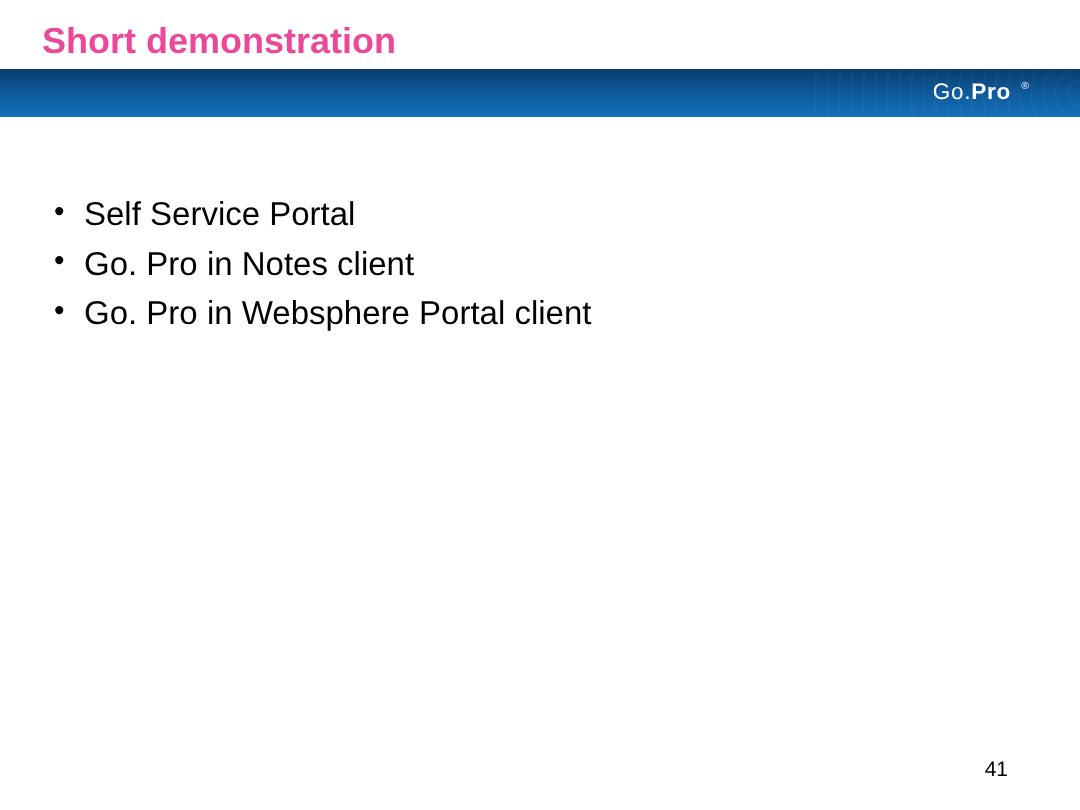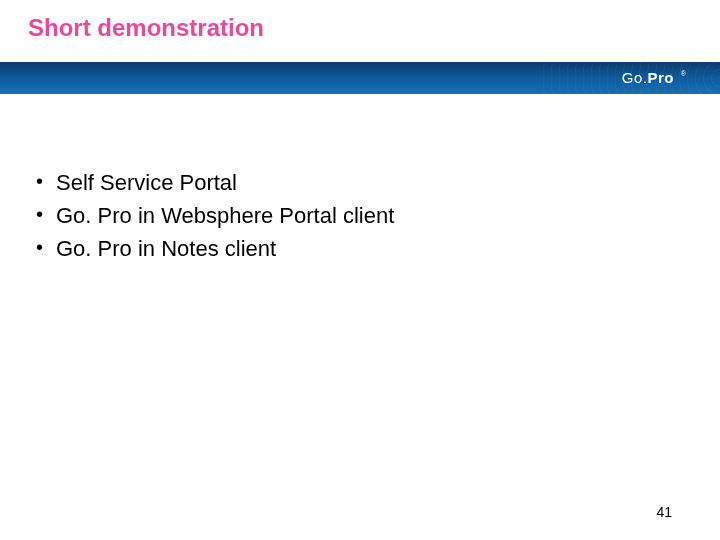--- a/index.html
+++ b/index.html
@@ -17,21 +17,21 @@
     }
     .title-area {
       padding: 14px 0 0 28px;
     }
     .slide-title {
       font-size: 24px;
       font-weight: bold;
       color: #ec4899;
     }
     .header-bar {
-      margin-top: 20px;
+      margin-top: 4px;
       height: 32px;
       background: linear-gradient(to bottom, #0a3d6b 0%, #0e5a9c 50%, #1470b8 100%);
       position: relative;
       overflow: hidden;
     }
     .header-bar::before {
       content: "";
       position: absolute;
       right: 0;
       top: 0;
@@ -54,21 +54,20 @@
     }
     .logo-mark {
       position: absolute;
       right: 34px;
       top: 8px;
       font-size: 7px;
       color: #ffffff;
     }
     .content {
       padding: 48px 0 0 32px;
-      margin-top: 24px;
     }
     .bullet-list {
       list-style: none;
     }
     .bullet-item {
       font-size: 22px;
       color: #000000;
       line-height: 1.5;
       position: relative;
       padding-left: 24px;
@@ -98,18 +97,18 @@
 <div class="header-bar">
   <span class="logo">
     <span>Go.</span><span class="bold">Pro</span>
   </span>
   <span class="logo-mark">®</span>
 </div>
 
 <div class="content">
   <ul class="bullet-list">
     <li class="bullet-item">Self Service Portal</li>
+    <li class="bullet-item">Go. Pro in Notes client</li>
     <li class="bullet-item">Go. Pro in Websphere Portal client</li>
-    <li class="bullet-item">Go. Pro in Notes client</li>
   </ul>
 </div>
 
 <div class="page-number">41</div>
 
 </body></html>

